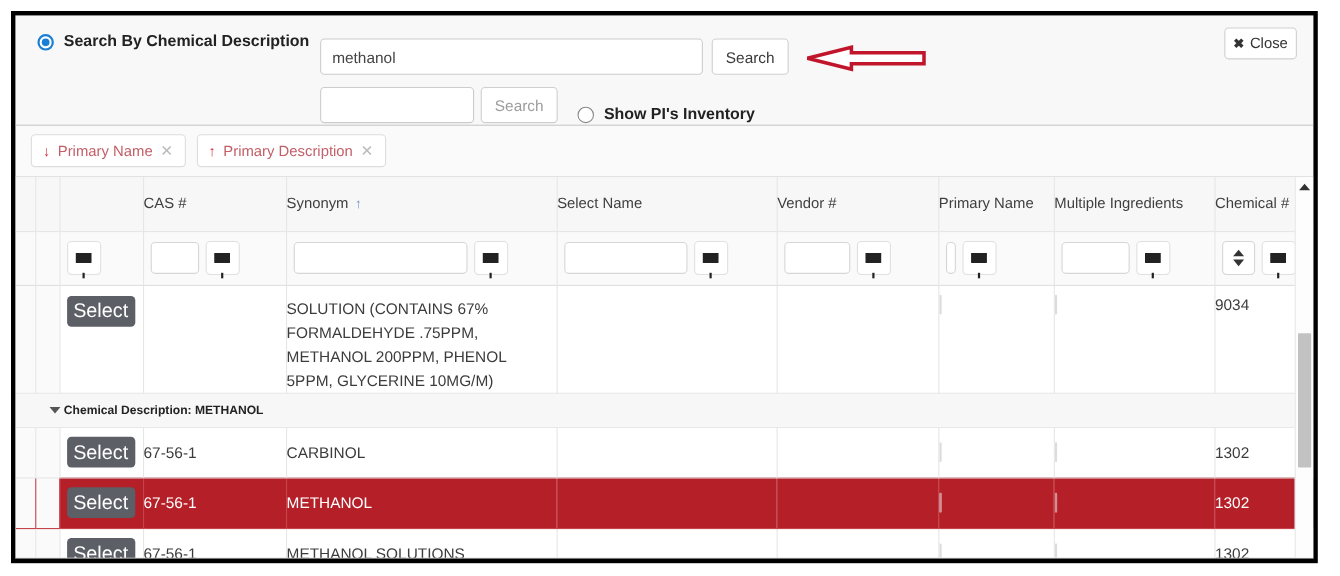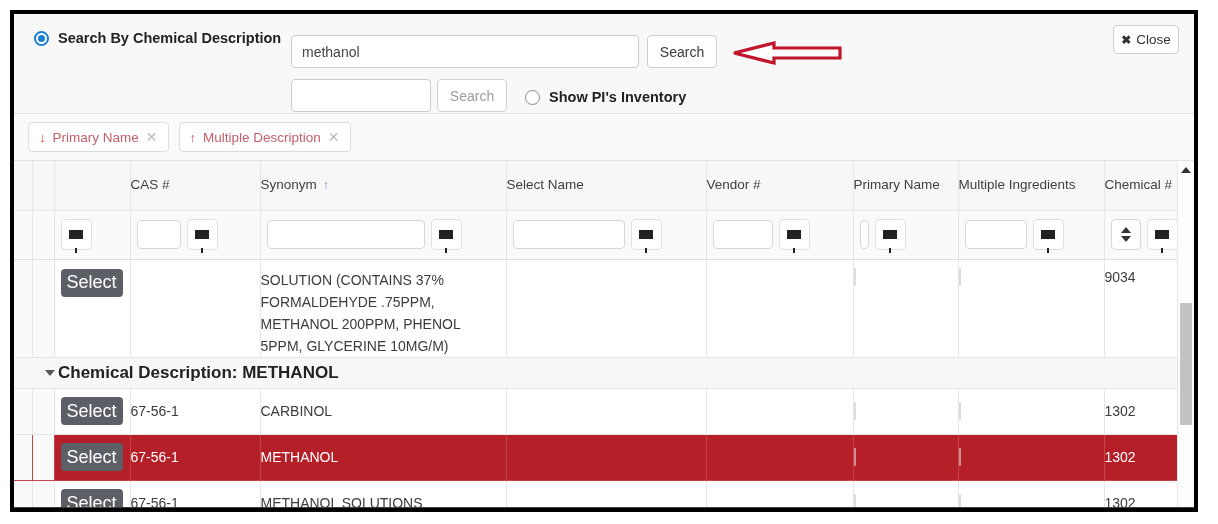--- a/index.html
+++ b/index.html
@@ -57,21 +57,21 @@
   }
   #desc-input{position:absolute;left:277px;top:21px;width:348px;height:33px;}
   #cas-input{position:absolute;left:277px;top:65px;width:140px;height:33px;}
   .btn{
     background:#fff;border:1px solid #cfcfcf;border-radius:4px;
     font-family:"Liberation Sans",sans-serif;font-size:14px;color:#3a3a3a;
     cursor:pointer;box-sizing:border-box;
   }
   #search-btn1{position:absolute;left:633px;top:21px;width:70px;height:33px;}
   #search-btn2{position:absolute;left:423px;top:65px;width:70px;height:33px;color:#9d9d9d;}
-  #pi-row{left:511px;top:75px;}
+  #pi-row{left:511px;top:82px;}
   #pi-row .radio-label{font-size:14.5px;}
   #close-btn{
     position:absolute;right:15px;top:11px;width:66px;height:29px;
     display:flex;align-items:center;justify-content:center;gap:5px;
     font-size:13.5px;color:#333;
   }
   #close-btn .x{font-size:12px;font-weight:bold;}
   
   #annot-arrow{position:absolute;left:718px;top:22px;width:112px;height:34px;pointer-events:none;}
   
@@ -135,21 +135,21 @@
     color:#fff;font-size:18px;font-family:"Liberation Sans",sans-serif;cursor:pointer;
   }
   .chk{
     width:20px;height:20px;border:1px solid #dcdcdc;border-radius:3px;background:#fcfcfc;
     box-sizing:border-box;cursor:pointer;
   }
   tr.tall td{height:91px;vertical-align:top;padding-top:9px;}
   .multi{line-height:22px;}
   tr.grouprow td{
     background:#f7f7f7;height:31px;border-right:none;border-bottom:1px solid #e6e6e6;
-    font-size:17px;font-weight:bold;color:#222;padding-left:44px;position:relative;
+    font-size:11px;font-weight:bold;color:#222;padding-left:44px;position:relative;
   }
   .gtri{
     position:absolute;left:31px;top:50%;margin-top:-3px;width:0;height:0;
     border-left:5px solid transparent;border-right:5px solid transparent;border-top:6px solid #555;
   }
   tr.sel td{background:#b51f28;color:#fff;border-right-color:#c7434a;border-bottom-color:#c7434a;}
   tr.sel .chk{background:#e0a0a4;border-color:#d08e93;}
   
   #vscroll{
     position:absolute;right:0;top:0;width:17px;height:100%;
@@ -196,21 +196,21 @@
   </div>
 
   <div id="chips">
     <div class="chip">
       <span class="dir">↓</span>
       <span>Primary Name</span>
       <span class="cx">✕</span>
     </div>
     <div class="chip">
       <span class="dir">↑</span>
-      <span>Multiple Description</span>
+      <span>Primary Description</span>
       <span class="cx">✕</span>
     </div>
   </div>
 
   <div id="grid-wrap">
     <table class="grid">
       <colgroup>
         <col class="c0">
             <col class="c1">
             <col class="c2">
@@ -309,21 +309,21 @@
           </td>
         </tr>
 
         <tr class="tall">
           <td class="bodynarrow"></td>
           <td class="bodynarrow"></td>
           <td class="firstcell">
             <button class="selbtn">Select</button>
           </td>
           <td></td>
-          <td class="multi">SOLUTION (CONTAINS 37% FORMALDEHYDE .75PPM, METHANOL 200PPM, PHENOL 5PPM, GLYCERINE 10MG/M)</td>
+          <td class="multi">SOLUTION (CONTAINS 67% FORMALDEHYDE .75PPM, METHANOL 200PPM, PHENOL 5PPM, GLYCERINE 10MG/M)</td>
           <td></td>
           <td></td>
           <td><span class="chk"></span></td>
           <td><span class="chk"></span></td>
           <td>9034</td>
         </tr>
 
         <tr class="grouprow">
           <td colspan="10">
             <span class="gtri"></span>

